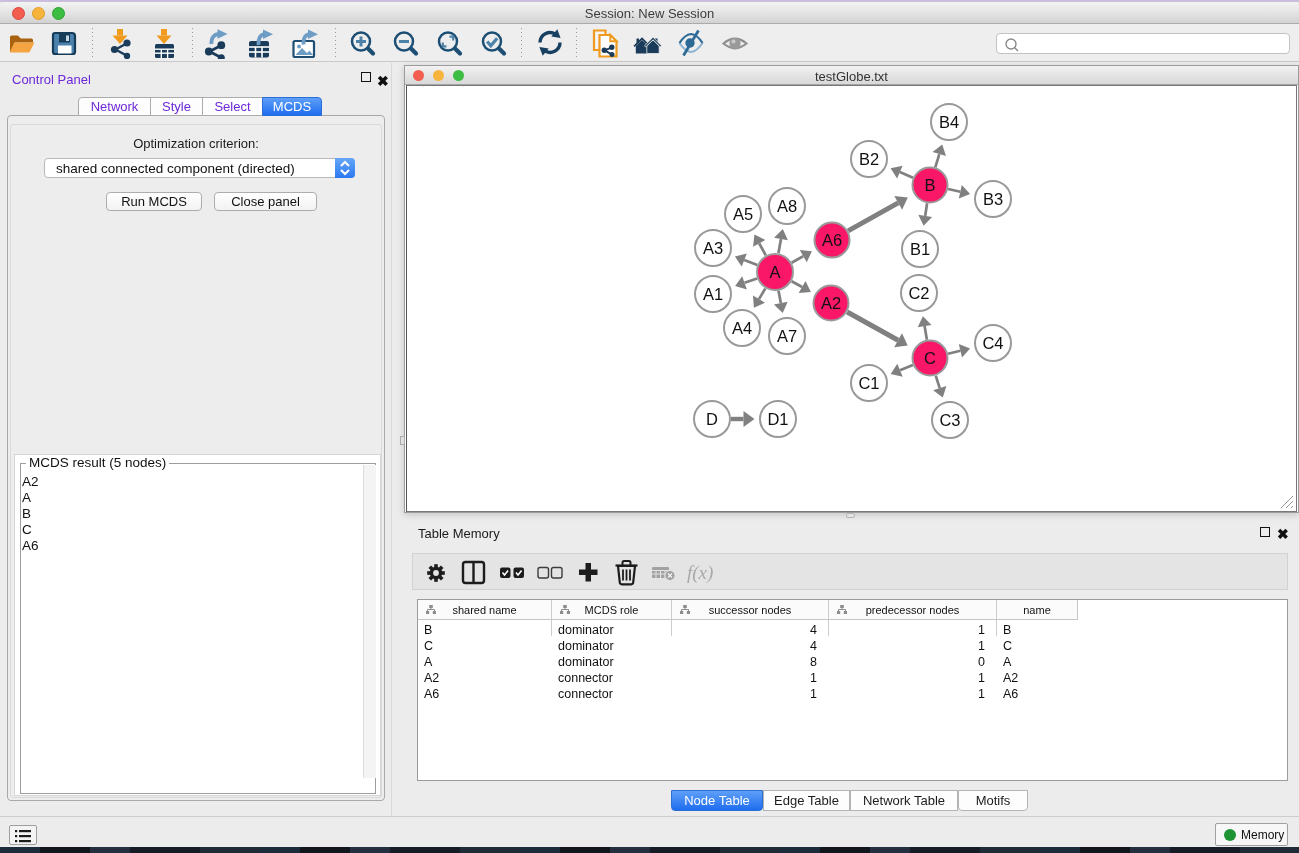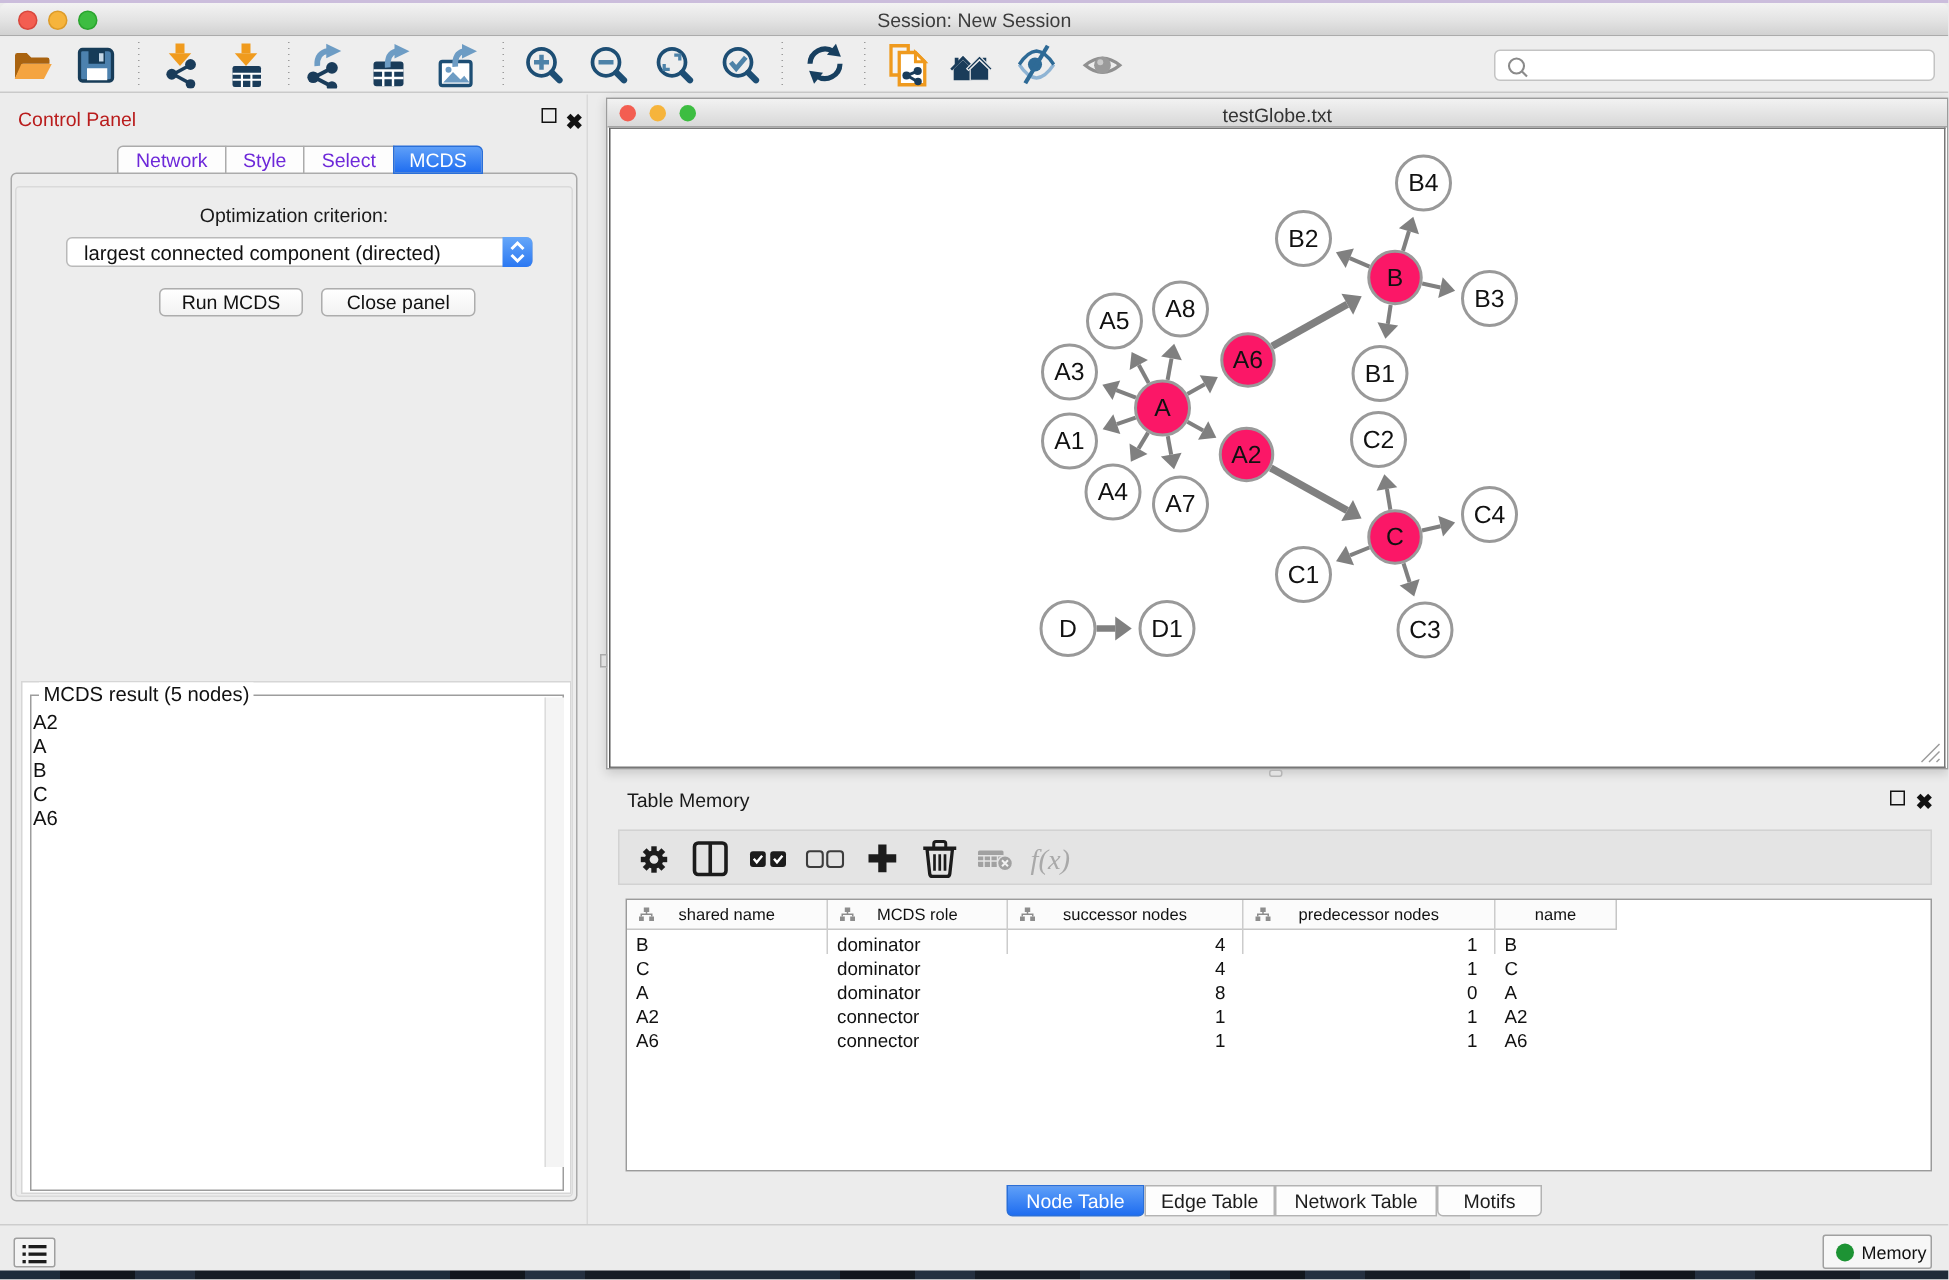--- a/index.html
+++ b/index.html
@@ -20,21 +20,21 @@
 #toolbar { left:0; top:25px; width:1299px; height:37px; background:#eeeeee;
   border-bottom:1px solid #c9c9c9; }
 .sep { position:absolute; top:3px; height:30px; width:1px;
   background-image:repeating-linear-gradient(180deg,#9a9a9a 0 1px,transparent 1px 4px); }
 .tbi { position:absolute; top:3px; }
 #searchbox { position:absolute; left:996px; top:8px; width:294px; height:21px;
   background:#ffffff; border:1px solid #c3c3c3; border-radius:4px; }
 
 
 #cpanel { left:0; top:63px; width:392px; height:753px; background:#ececec; border-right:1px solid #d9d9d9; }
-#cpanel-title { position:absolute; left:12px; top:9px; font-size:13px; color:#b91c1c; }
+#cpanel-title { position:absolute; left:12px; top:9px; font-size:13px; color:#6d28d9; }
 .panebtn { position:absolute; top:10px; font-size:12px; color:#111; }
 .tab { position:absolute; top:34px; height:19px; font-size:13px; color:#6d28d9;
   background:#fdfdfd; border:1px solid #ababab; text-align:center; line-height:18px; }
 #tabpane { position:absolute; left:7px; top:52px; width:378px; height:749px;
   border:1px solid #a9a9a9; border-radius:4px; background:#ededed; height:686px; }
 #optlabel { position:absolute; left:0; top:73px; width:392px; text-align:center;
   font-size:13px; color:#1a1a1a; }
 #dropdown { position:absolute; left:44px; top:95px; width:311px; height:20px;
   background:#ffffff; border:1px solid #b9b9b9; border-radius:4px; }
 #dropdown span { position:absolute; left:11px; top:2px; font-size:13.5px; color:#111; }
@@ -237,21 +237,21 @@
   <div class="panebtn" style="left:361px;top:9px;width:10px;height:10px;border:1.6px solid #111;"></div>
   <div class="panebtn" style="left:377px;font-weight:bold;font-size:14px;">✖</div>
   <div id="tabpane"></div>
   <div style="position:absolute;left:10px;top:61px;width:372px;height:674px;border:1px solid #dadada;border-radius:3px;"></div>
   <div class="tab" style="left:78px;width:73px;border-radius:4px 0 0 0;">Network</div>
   <div class="tab" style="left:150px;width:53px;">Style</div>
   <div class="tab" style="left:202px;width:61px;">Select</div>
   <div class="tab" style="left:262px;width:60px;border-radius:0 4px 0 0;border:1px solid #2a6fd8;background:linear-gradient(180deg,#5e9ff8,#1f6df0);color:#fff;">MCDS</div>
   <div id="optlabel">Optimization criterion:</div>
   <div id="dropdown">
-      <span>largest connected component (directed)</span>
+      <span>shared connected component (directed)</span>
     <div id="dropstep">
       <svg width="18" height="18" style="position:absolute;left:1px;top:1px;">
         <path d="M5,7 L9,3 L13,7" fill="none" stroke="#ffffff" stroke-width="2"></path>
         <path d="M5,11 L9,15 L13,11" fill="none" stroke="#ffffff" stroke-width="2"></path>
       </svg>
     </div>
   </div>
   <div class="btn" style="left:94px;width:96px;">Run MCDS</div>
   <div class="btn" style="left:202px;width:103px;">Close panel</div>
   <div id="resultbox">

